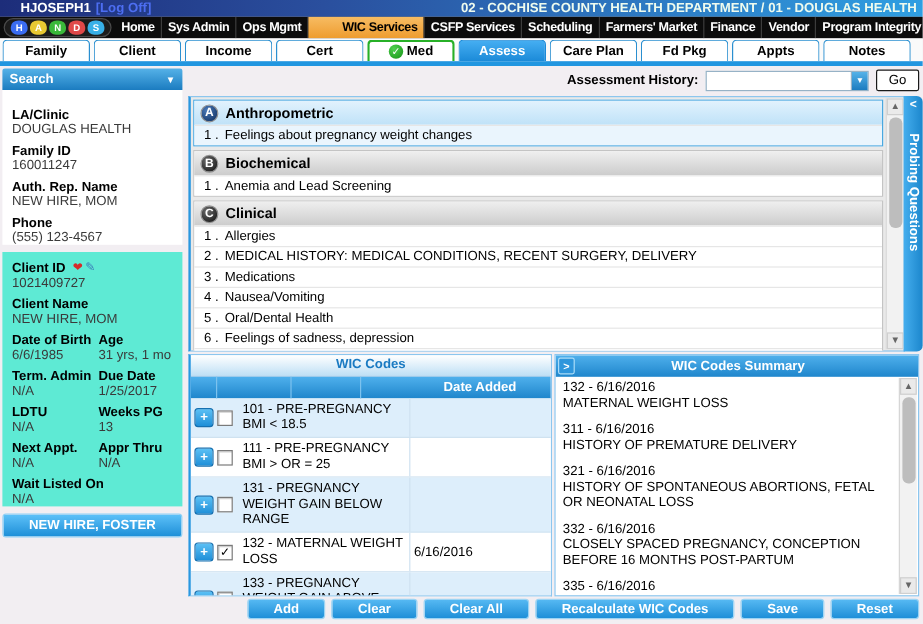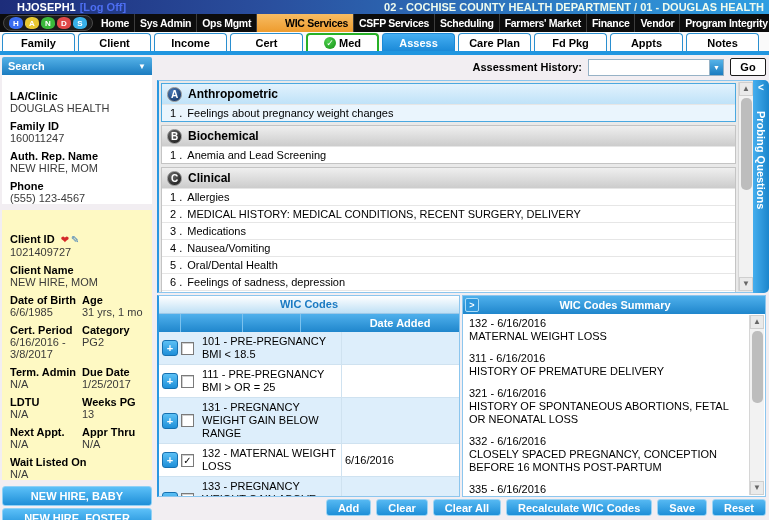--- a/index.html
+++ b/index.html
@@ -35,40 +35,40 @@
   .med-check { width:12px; height:12px; border-radius:50%; background:radial-gradient(circle at 35% 30%,#4ed04e,#149114);
     color:#fff; font-size:9px; line-height:12px; text-align:center; font-weight:bold; }
   .bluebar { position:absolute; left:0; top:51px; width:769px; height:4px; background:#2196e0; }
 
   
   .sidebar { position:absolute; left:2px; top:57px; width:150px; }
   .search-header { height:18px; background:linear-gradient(#55b2e8,#1b7cc0); color:#fff; font-weight:bold;
     display:flex; align-items:center; padding:0 6px; border-radius:2px 2px 0 0; cursor:pointer; }
   .search-caret { margin-left:auto; font-size:8px; }
   .sb-white { background:#fff; padding:15px 8px 0; }
-  .sb-blue  { background:#fef9c3; padding:23px 8px 0; }
+  .sb-blue  { background:#5eead4; padding:8px 8px 0; }
   .sb-row { margin-bottom:6px; }
   .sb-label { font-weight:bold; line-height:12px; white-space:nowrap; }
   .sb-value { color:#3a3a3a; line-height:12px; }
   .sb-pair { display:flex; margin-bottom:6px; }
   .sb-pair .cell-l { width:72px; flex:0 0 auto; }
   .sb-pair .cell-r { flex:1; }
   .cid-icons { display:inline-flex; gap:2px; margin-left:3px; vertical-align:middle; }
   .heart-icon { color:#d42a2a; font-size:10px; }
   .pencil-icon { color:#3a7ab8; font-size:10px; cursor:pointer; }
   .member-btn { height:20px; margin-top:2px; background:linear-gradient(#5cc0f8,#1e8fd8); border:1px solid #8fd0f5; border-radius:3px;
     color:#fff; font-weight:bold; display:flex; align-items:center; justify-content:center; cursor:pointer; }
 
   
   .history-row { position:absolute; left:157px; top:57px; width:609px; height:20px; display:flex; align-items:center; justify-content:flex-end; gap:6px; }
   .history-label { font-weight:bold; }
   .history-select { width:136px; height:17px; background:#fff; border:1px solid #96b2c6; display:flex; align-items:stretch; cursor:pointer; }
   .history-value { flex:1; padding:0 3px; line-height:15px; }
   .arrow-btn { width:14px; background:linear-gradient(#55b2e8,#1b7cc0); color:#fff; font-size:7px; display:flex; align-items:center; justify-content:center; border-left:1px solid #96b2c6; }
-  .go-btn { width:36px; height:18px; background:#fff; border:1px solid #1a1a1a; border-radius:2px; font-weight:bold;
+  .go-btn { width:36px; height:18px; background:#fff; border:1px solid #1a1a1a; border-radius:2px; font-weight:normal;
     display:flex; align-items:center; justify-content:center; cursor:pointer; }
 
   
   .assess-panel { position:absolute; left:157px; top:80px; width:597px; height:213px; background:#e9e9e9;
     border:1px solid #8cc6ee; border-left:2px solid #2a97e0; overflow:hidden; padding:2px 17px 2px 2px; }
   .sec { background:#fff; border:1px solid #c4c4c4; margin-bottom:3px; }
   .sec.selected { border:1px solid #4aa8e0; }
   .sec-header { height:20px; display:flex; align-items:center; gap:6px; padding:0 5px;
     background:linear-gradient(#efefef,#cccccc); font-weight:bold; font-size:12px; cursor:pointer; }
   .sec.selected .sec-header { background:linear-gradient(#e2f2fd,#bfe2f8); }
@@ -120,21 +120,21 @@
   .sum-header { height:18px; background:linear-gradient(#4fb0ec,#1f86cc); display:flex; align-items:center; }
   .sum-expand { width:14px; height:14px; margin:0 2px; flex:0 0 auto; background:#2e96dc; border:1px solid #aadcf8; border-radius:2px;
     color:#fff; font-size:9px; font-weight:bold; text-align:center; line-height:12px; cursor:pointer; }
   .sum-title { flex:1; text-align:center; color:#fff; font-weight:bold; margin-right:16px; }
   .sum-body { position:relative; height:182px; padding:3px 20px 0 6px; overflow:hidden; }
   .sum-body .vscroll { right:1px; top:1px; bottom:1px; }
   .sum-entry { margin-bottom:9px; line-height:13px; }
 
   
   .footer-row { position:absolute; left:157px; top:499px; width:609px; height:18px; display:flex; justify-content:flex-end; gap:5px; }
-  .footer-btn { height:17px; padding:0 11px; background:linear-gradient(#55b8f2,#1e8fd8); border:1px solid #9cd4f4; border-radius:3px;
+  .footer-btn { height:17px; padding:0 21px; background:linear-gradient(#55b8f2,#1e8fd8); border:1px solid #9cd4f4; border-radius:3px;
     color:#fff; font-weight:bold; font-size:11px; display:flex; align-items:center; cursor:pointer; white-space:nowrap; }
 </style>
 </head>
 <body>
 
 <div class="titlebar">
   <span class="user">HJOSEPH1</span>
   <a class="logoff">[Log Off]</a>
   <span class="location">02 - COCHISE COUNTY HEALTH DEPARTMENT / 01 - DOUGLAS HEALTH</span>
 </div>
@@ -241,30 +241,20 @@
             <div class="sb-label">Date of Birth</div>
             <div class="sb-value">6/6/1985</div>
           </div>
           <div class="cell-r">
             <div class="sb-label">Age</div>
             <div class="sb-value">31 yrs, 1 mo</div>
           </div>
         </div>
         <div class="sb-pair">
           <div class="cell-l">
-            <div class="sb-label">Cert. Period</div>
-            <div class="sb-value">6/16/2016 - 3/8/2017</div>
-          </div>
-          <div class="cell-r">
-            <div class="sb-label">Category</div>
-            <div class="sb-value">PG2</div>
-          </div>
-        </div>
-        <div class="sb-pair">
-          <div class="cell-l">
             <div class="sb-label">Term. Admin</div>
             <div class="sb-value">N/A</div>
           </div>
           <div class="cell-r">
             <div class="sb-label">Due Date</div>
             <div class="sb-value">1/25/2017</div>
           </div>
         </div>
         <div class="sb-pair">
           <div class="cell-l">
@@ -286,21 +276,20 @@
             <div class="sb-value">N/A</div>
           </div>
         </div>
       </div>
     <div class="sb-row">
       <div class="sb-label">Wait Listed On</div>
       <div class="sb-value">N/A</div>
     </div>
   </div>
   <div>
-      <div class="member-btn">NEW HIRE, BABY</div>
       <div class="member-btn">NEW HIRE, FOSTER</div>
     </div>
 </div>
 
 <div class="history-row">
   <span class="history-label">Assessment History:</span>
   <div class="history-select">
     <span class="history-value"></span>
     <span class="arrow-btn">▼</span>
   </div>

